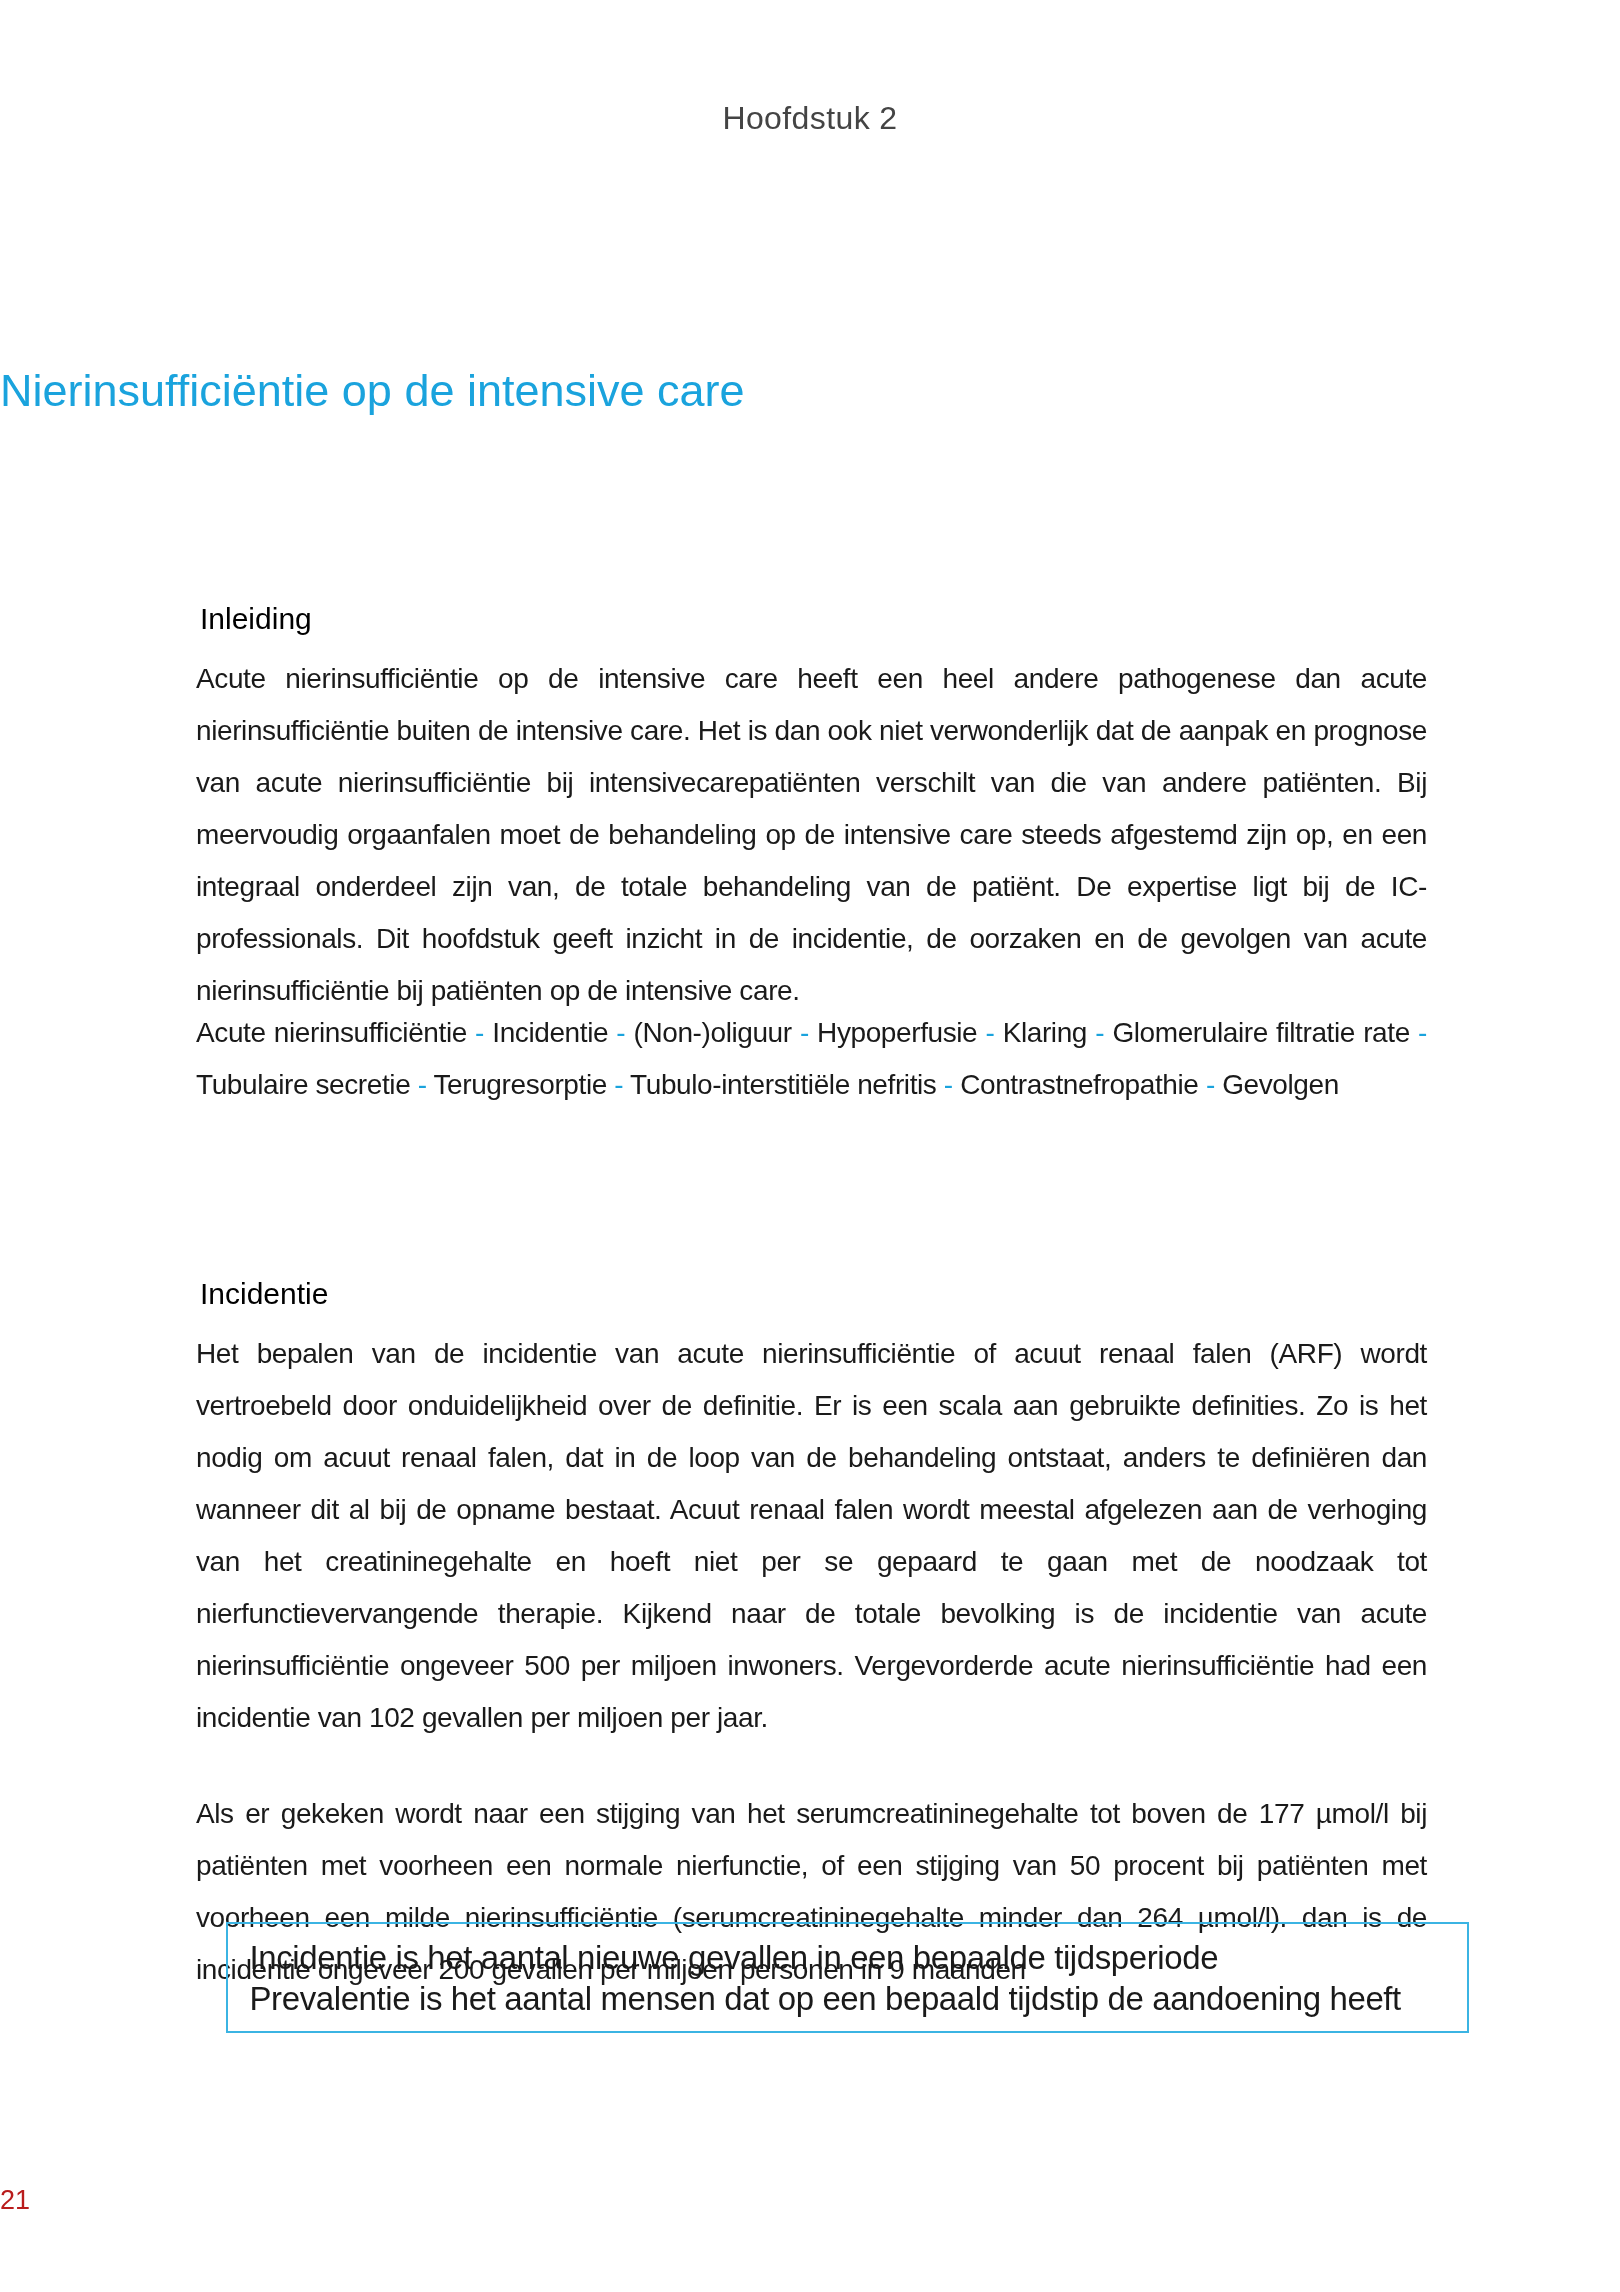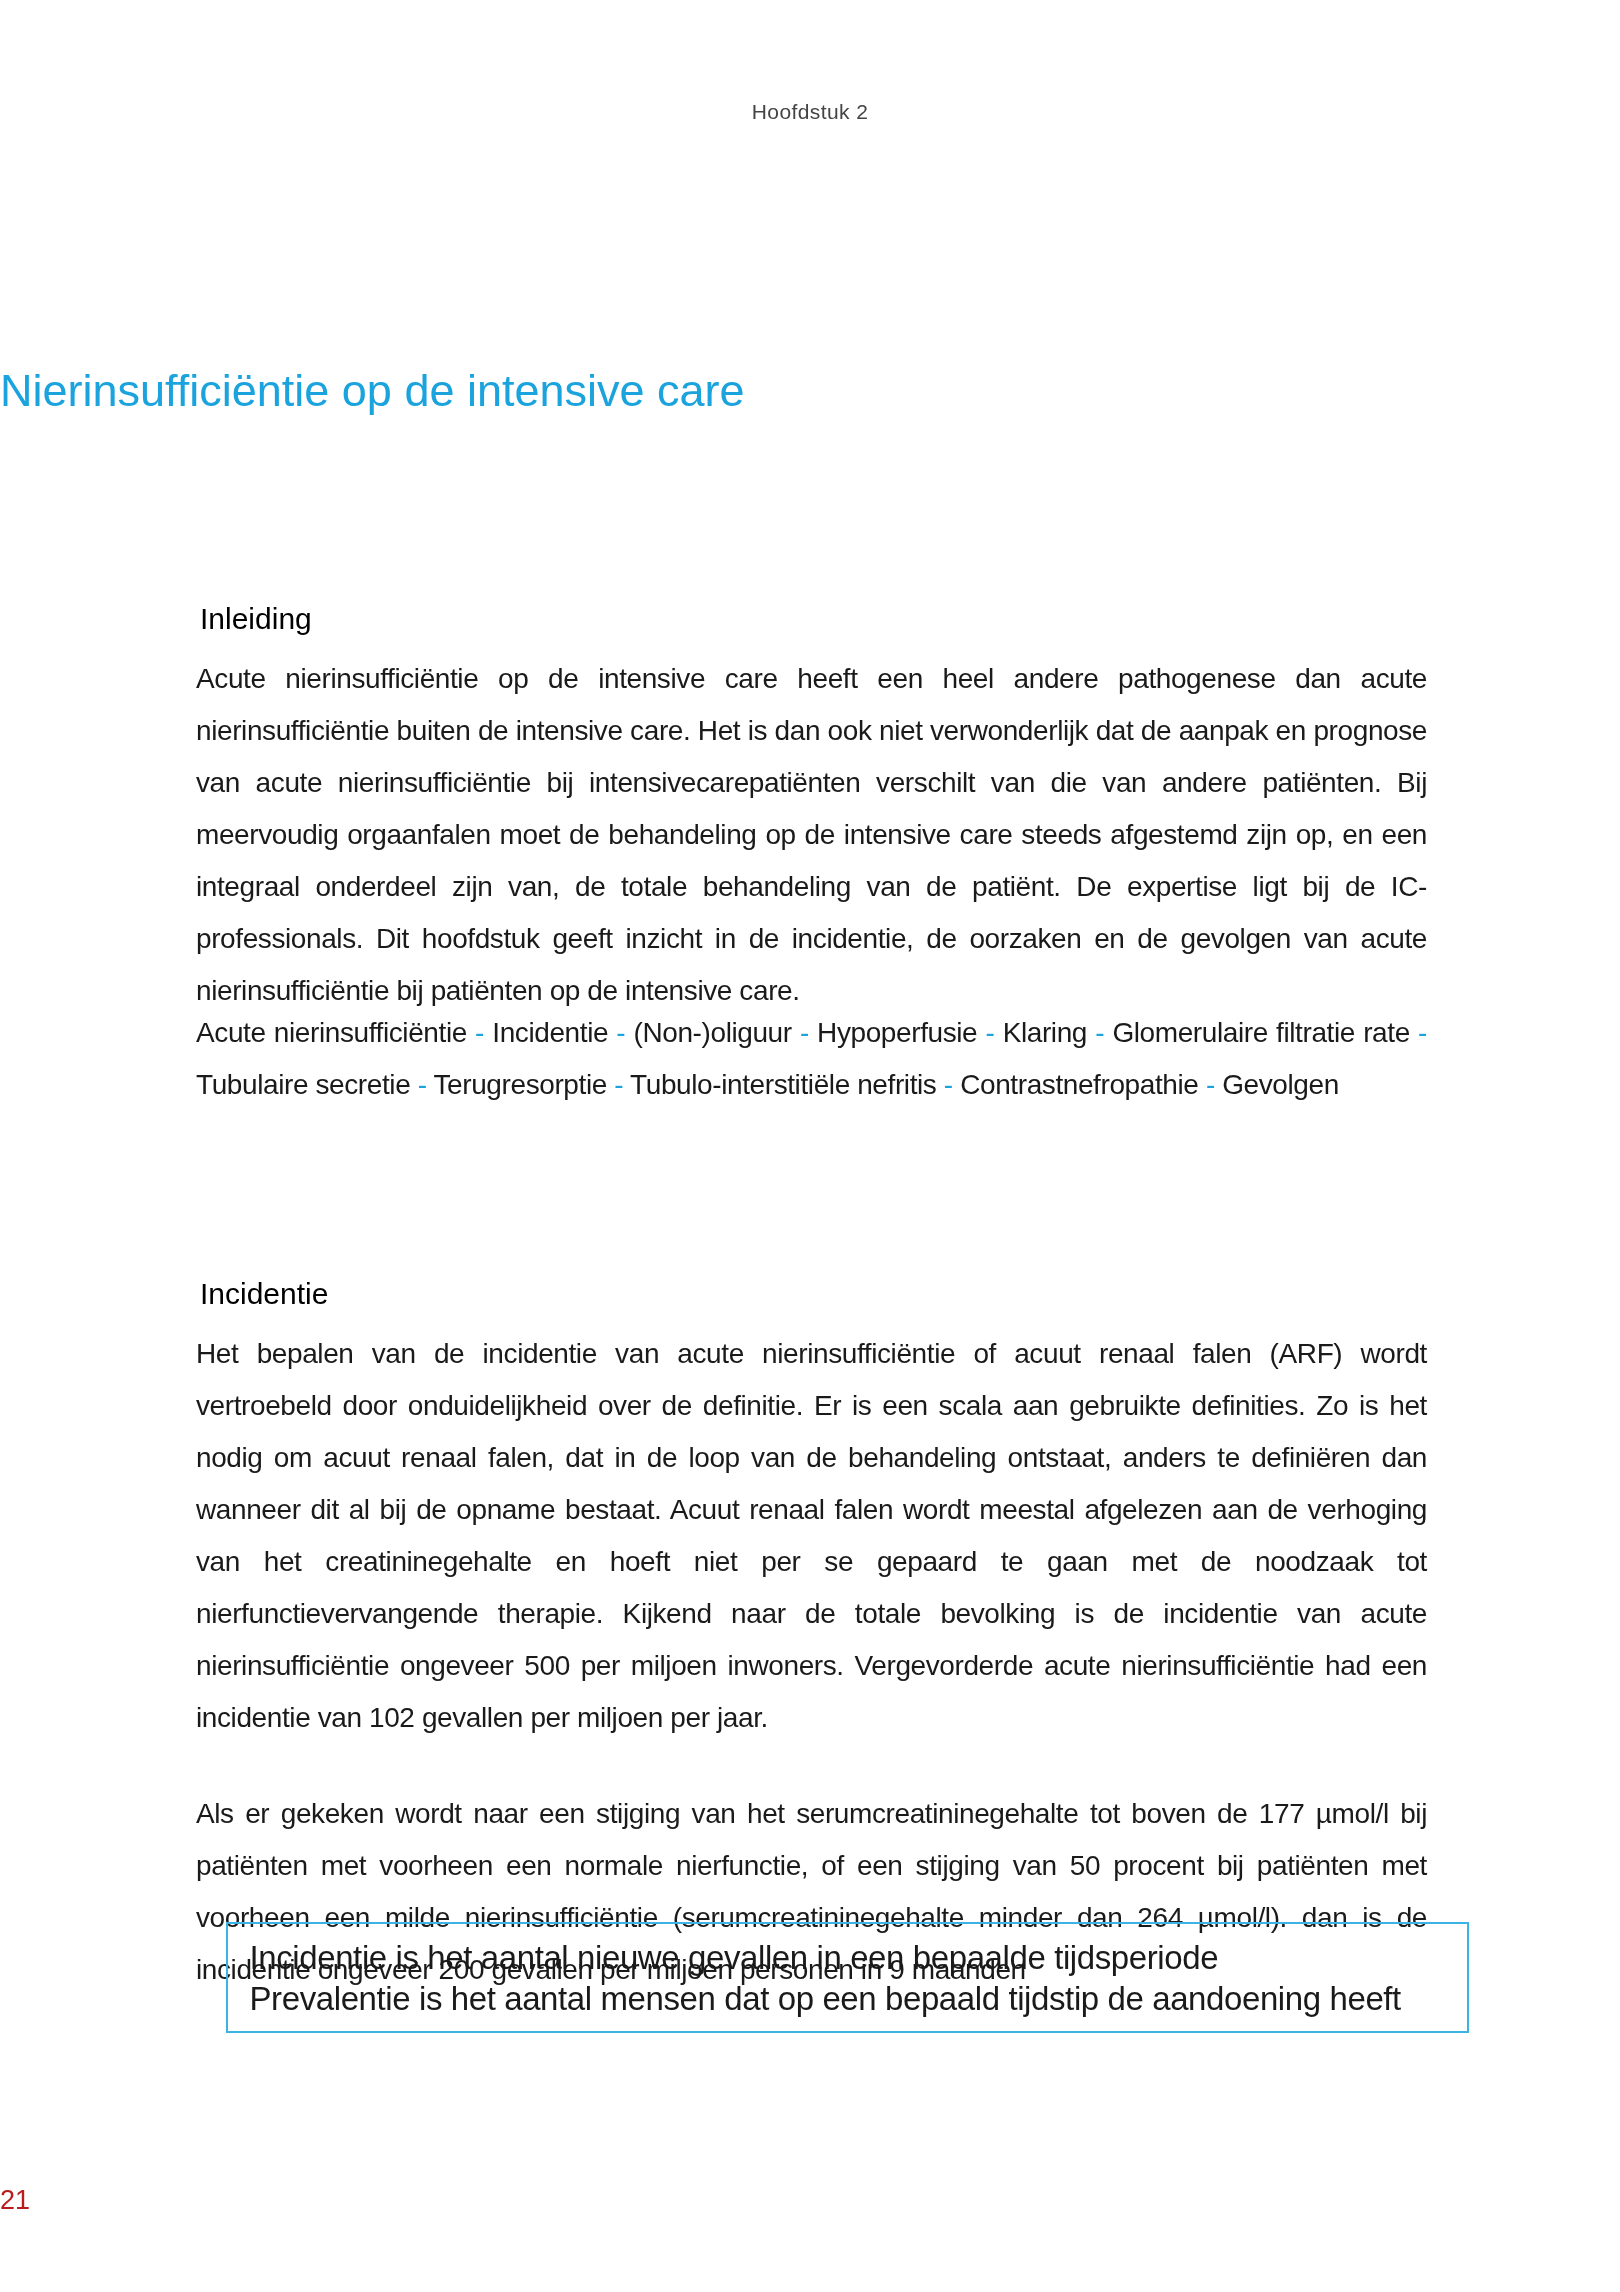--- a/index.html
+++ b/index.html
@@ -3,21 +3,21 @@
 <meta charset="utf-8">
 <style>
   html, body { margin: 0; padding: 0; background: #ffffff; }
   body {
     width: 1620px; height: 2293px; position: relative; overflow: hidden;
     font-family: "Liberation Sans", "DejaVu Sans", sans-serif;
     color: #1a1a1a;
   }
   .running-head {
     position: absolute; top: 100px; left: 0; width: 1620px;
-    text-align: center; font-size: 21px; color: #444; letter-spacing: 0.4px;
+    text-align: center; font-size: 32px; color: #444; letter-spacing: 0.4px;
   }
   .chapter-title {
     position: absolute; top: 365px; left: 0; width: 1620px;
     text-align: left; font-size: 45px; color: #1aa3dd;
   }
   .content {
     position: absolute; left: 188px; width: 1247px;
   }
   .section-heading {
     font-size: 30px; color: #000000; margin: 12px; line-height: 45px;

